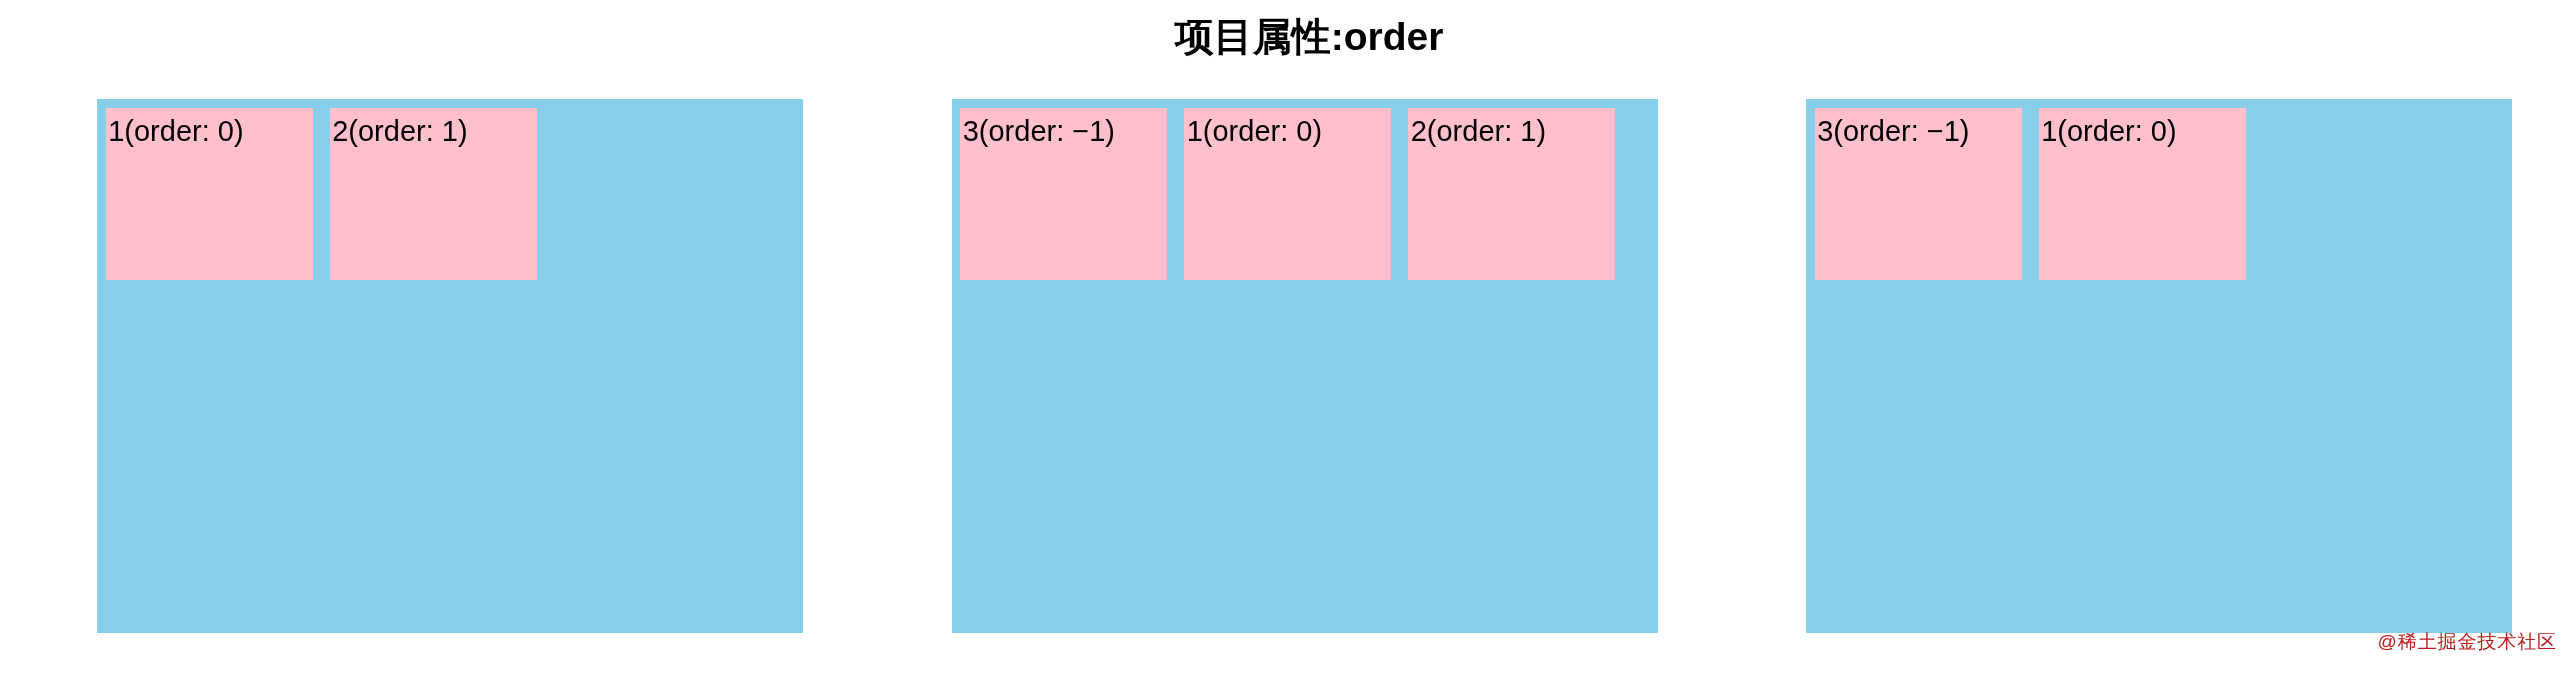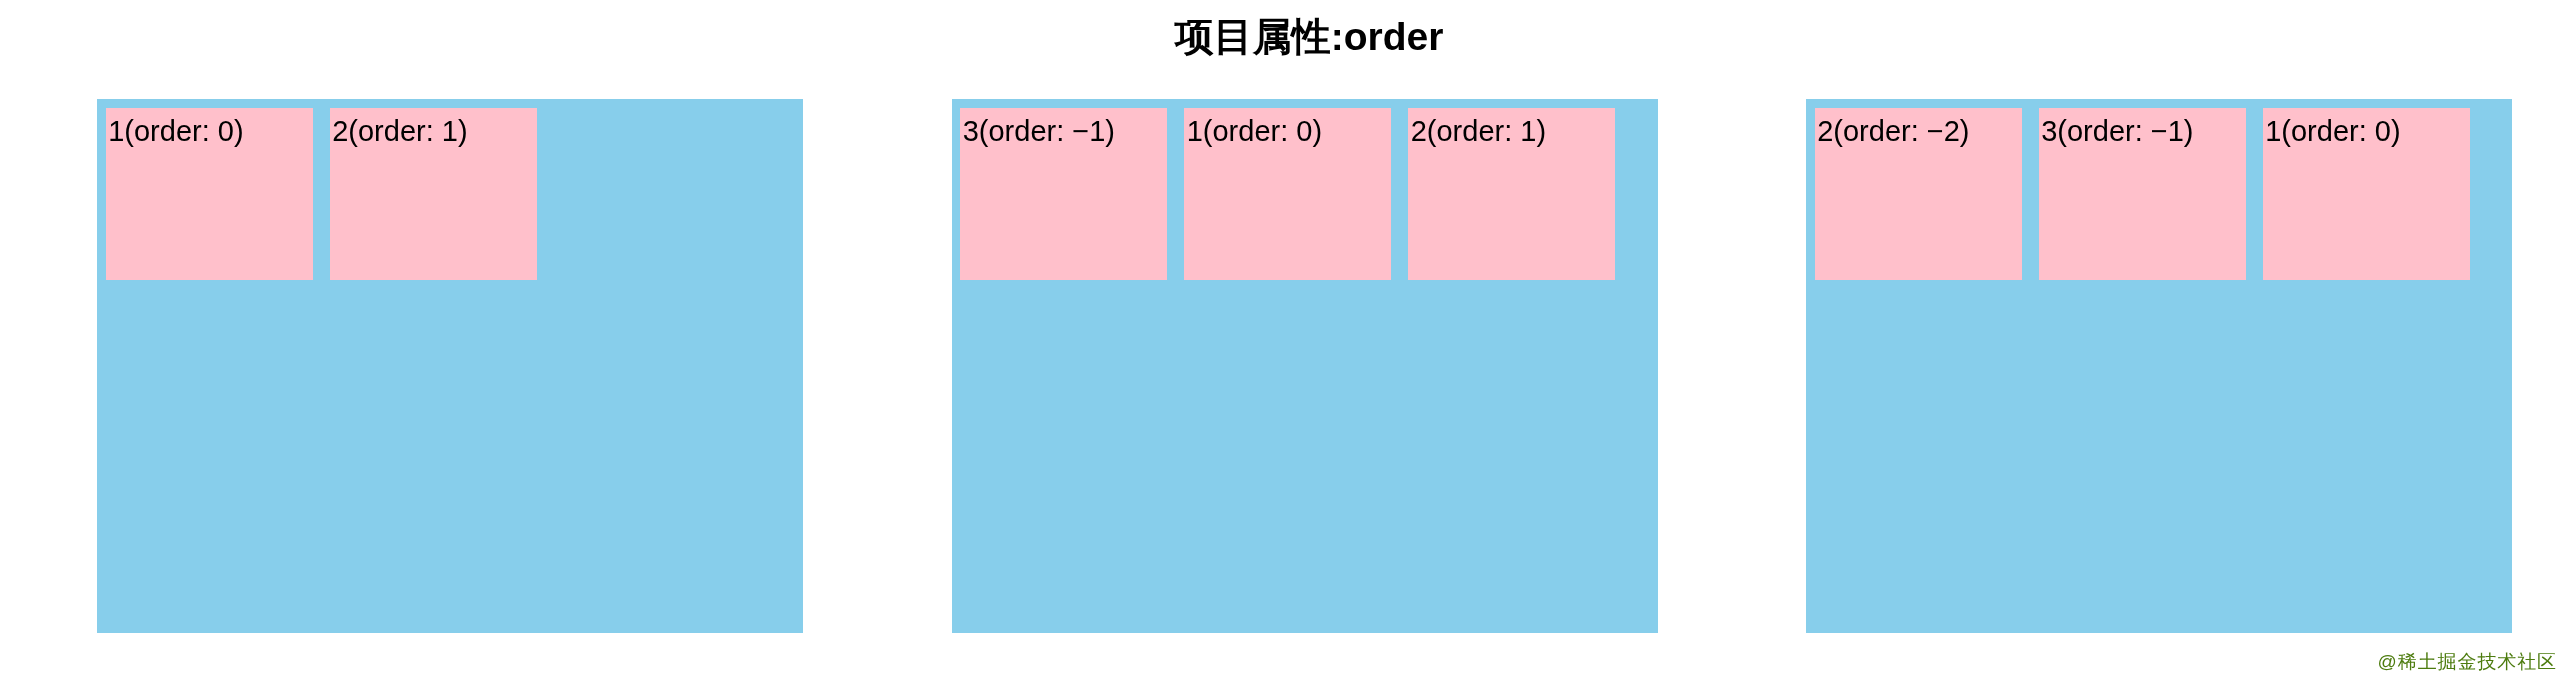--- a/index.html
+++ b/index.html
@@ -52,24 +52,24 @@
     background: #ffc0cb;
     padding: 6.9px 0 0 2.6px;
     font-size: 29px;
     line-height: 34px;
     white-space: nowrap;
     color: #000000;
   }
   .watermark {
     position: absolute;
     right: 19px;
-    bottom: 9px;
+    bottom: 29px;
     font-size: 19px;
     line-height: 19px;
-    color: #4d7c0f;
+    color: #b91c1c;
     letter-spacing: 0.9px;
   }
 </style>
 </head>
 <body>
 
 <h1 class="page-title">项目属性:order</h1>
 
 <div class="containers-row">
 
@@ -78,21 +78,20 @@
     <div class="flex-item">2(order: 1)</div>
   </div>
 
   <div class="flex-container">
     <div class="flex-item">3(order: −1)</div>
     <div class="flex-item">1(order: 0)</div>
     <div class="flex-item">2(order: 1)</div>
   </div>
 
   <div class="flex-container">
-    <div class="flex-item">2(order: −2)</div>
     <div class="flex-item">3(order: −1)</div>
     <div class="flex-item">1(order: 0)</div>
   </div>
 
 </div>
 
 <div class="watermark">@稀土掘金技术社区</div>
 
 
 </body></html>

